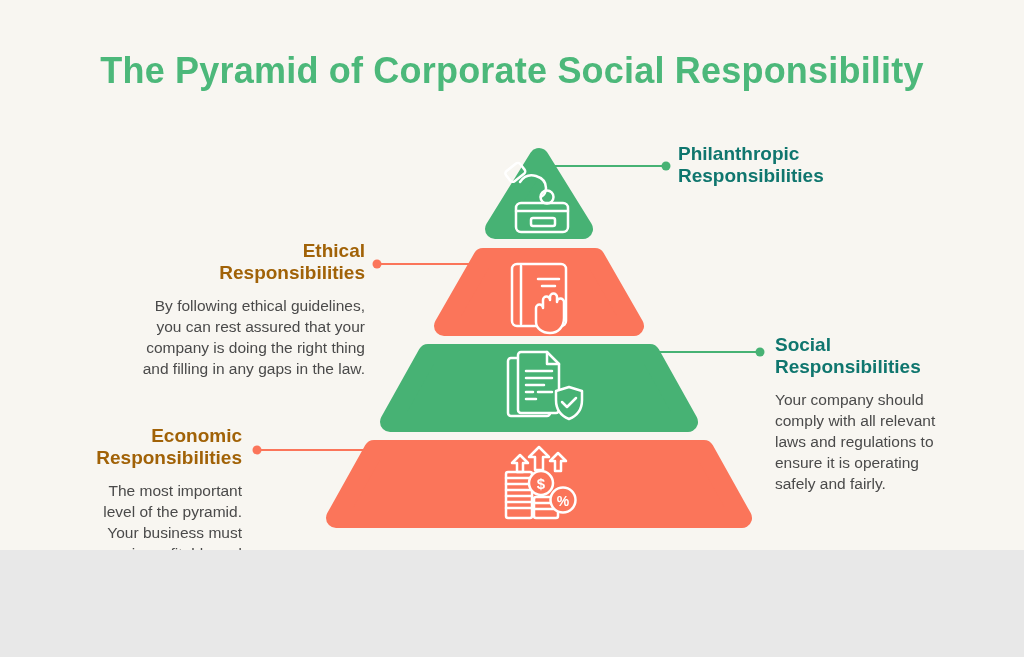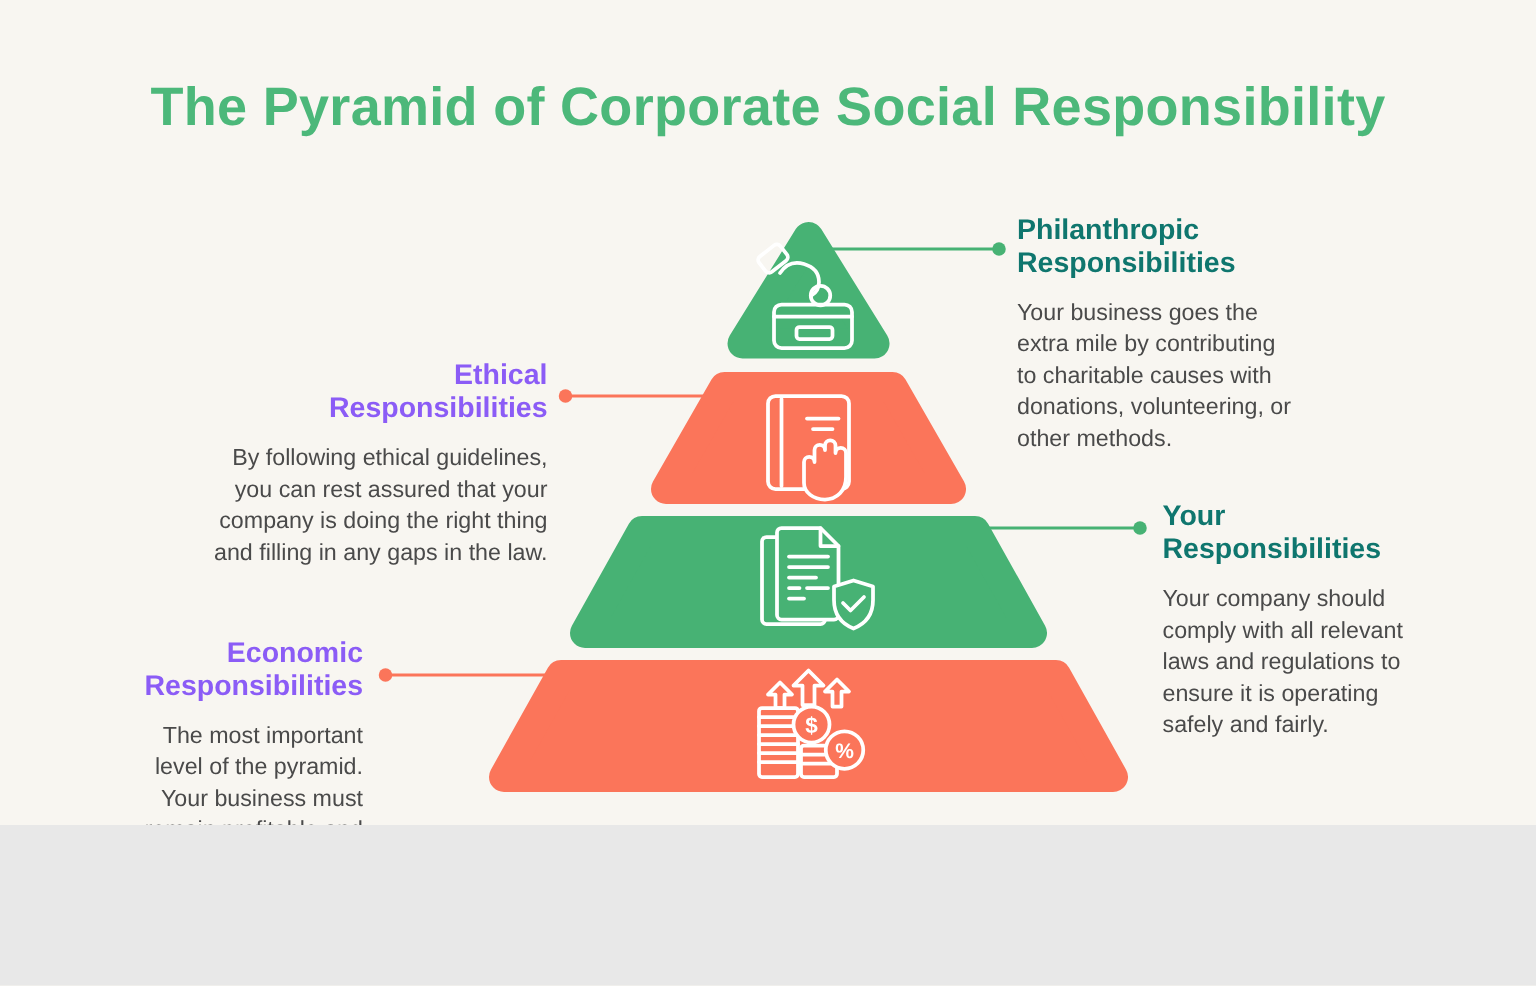--- a/index.html
+++ b/index.html
@@ -10,21 +10,21 @@
   .title{
     position:absolute;top:50px;left:0;width:100%;text-align:center;
     font-size:36px;font-weight:bold;color:#4cb87a;letter-spacing:.2px;white-space:nowrap;
   }
   svg.layer{position:absolute;left:0;top:0;}
   .tb{position:absolute;}
   .tb .hd{font-size:19px;font-weight:bold;line-height:22px;white-space:pre-line;}
   .tb .bd{margin-top:11px;font-size:15.5px;line-height:21px;color:#4a4a4a;white-space:pre-line;}
   .right{text-align:right;}
   .hg{color:#0f766e;}
-  .hc{color:#8b5cf6;}
+  .hc{color:#a16207;}
   #blk-phil{left:678px;top:143px;width:215px;}
   #blk-eth{left:85px;top:240px;width:280px;}
   #blk-legal{left:775px;top:334px;width:200px;}
   #blk-eco{left:42px;top:425px;width:200px;}
   .logo-text{position:absolute;left:474px;top:561px;height:32px;display:flex;align-items:center;gap:5px;margin-left:12px;}
   .lw{font-size:21px;font-weight:bold;color:#4cae78;letter-spacing:.3px;}
   .lt{font-family:Liberation Mono, monospace;font-style:italic;font-size:14px;color:#8e9c93;position:relative;top:-1px;}
   .ldiv{position:absolute;left:460px;top:556px;width:2px;height:44px;background:#c9cbc9;}
   svg text{font-family:"Liberation Sans",sans-serif;font-weight:bold;}
 </style>
@@ -116,38 +116,33 @@
       <circle cx="424" cy="577" r="23" stroke-width="3" stroke-dasharray="116 29" transform="rotate(-100 424 577)" stroke="#a7abaa"></circle>
       <circle cx="419" cy="585" r="9" stroke="none" fill="#4cae78"></circle>
       <path d="M427,581 C428,570 433,562 440,557" stroke-width="5" stroke-linecap="round" stroke="#4cae78"></path>
       <path d="M444,560 c-4,8 -3,17 2,24" stroke-width="2" stroke-linecap="round" stroke="#a7abaa"></path>
     </g>
   </svg>
 
   <div class="tb" id="blk-phil">
     <div class="hd hg">Philanthropic
 Responsibilities</div>
-    <div class="bd">Your business goes the
-extra mile by contributing
-to charitable causes with
-donations, volunteering, or
-other methods.</div>
   </div>
 
   <div class="tb right" id="blk-eth">
     <div class="hd hc">Ethical
 Responsibilities</div>
     <div class="bd">By following ethical guidelines,
 you can rest assured that your
 company is doing the right thing
 and filling in any gaps in the law.</div>
   </div>
 
   <div class="tb" id="blk-legal">
-    <div class="hd hg">Your
+    <div class="hd hg">Social
 Responsibilities</div>
     <div class="bd">Your company should
 comply with all relevant
 laws and regulations to
 ensure it is operating
 safely and fairly.</div>
   </div>
 
   <div class="tb right" id="blk-eco">
     <div class="hd hc">Economic

